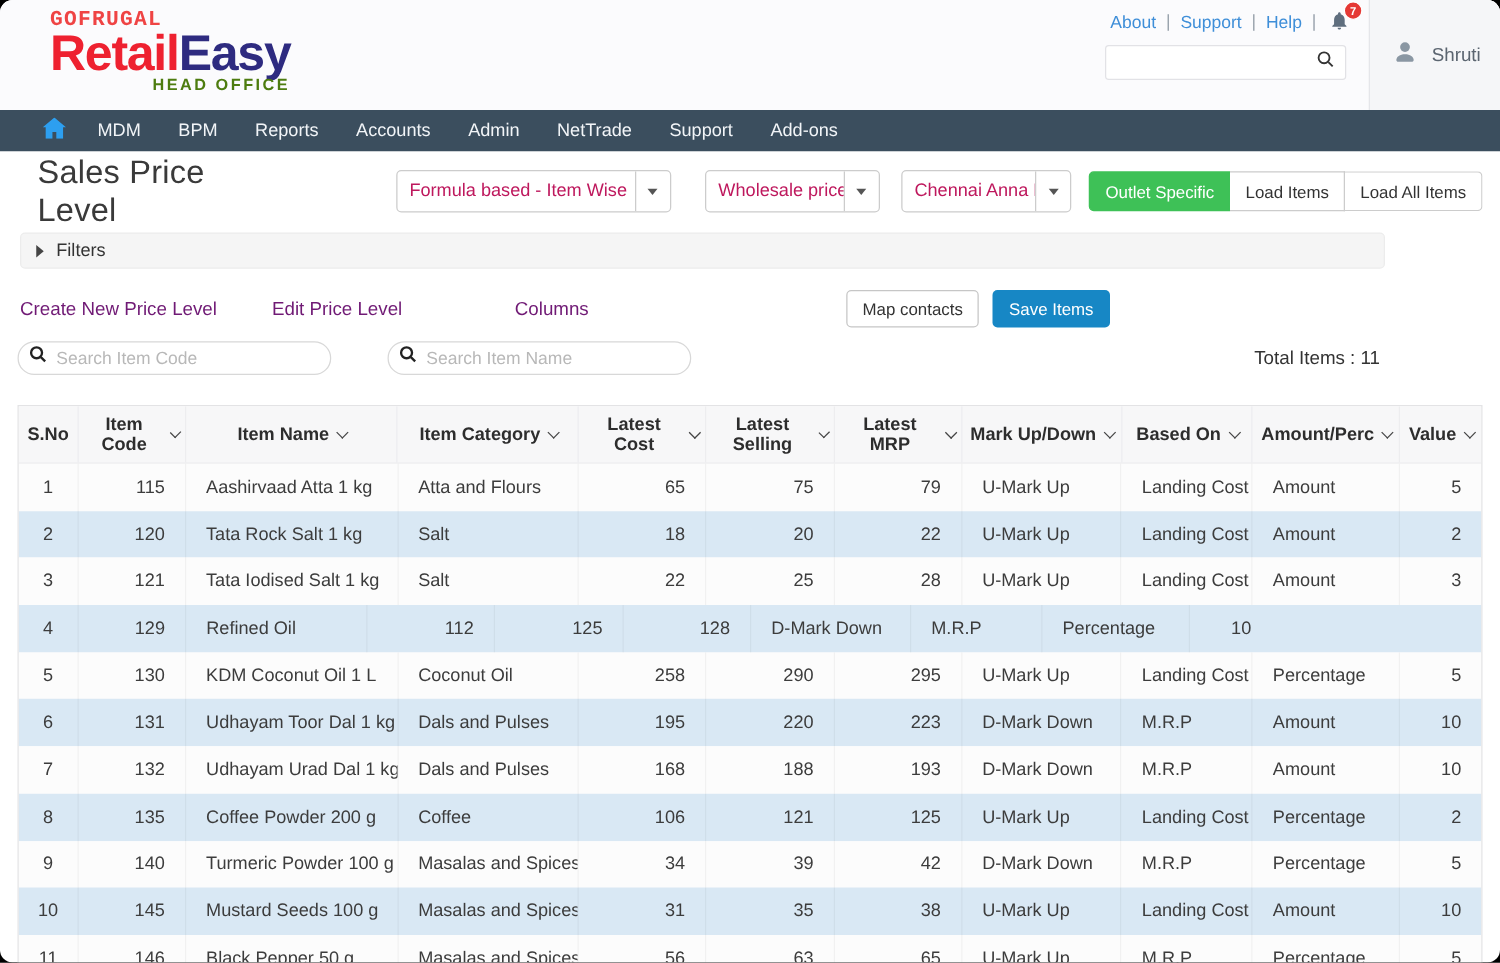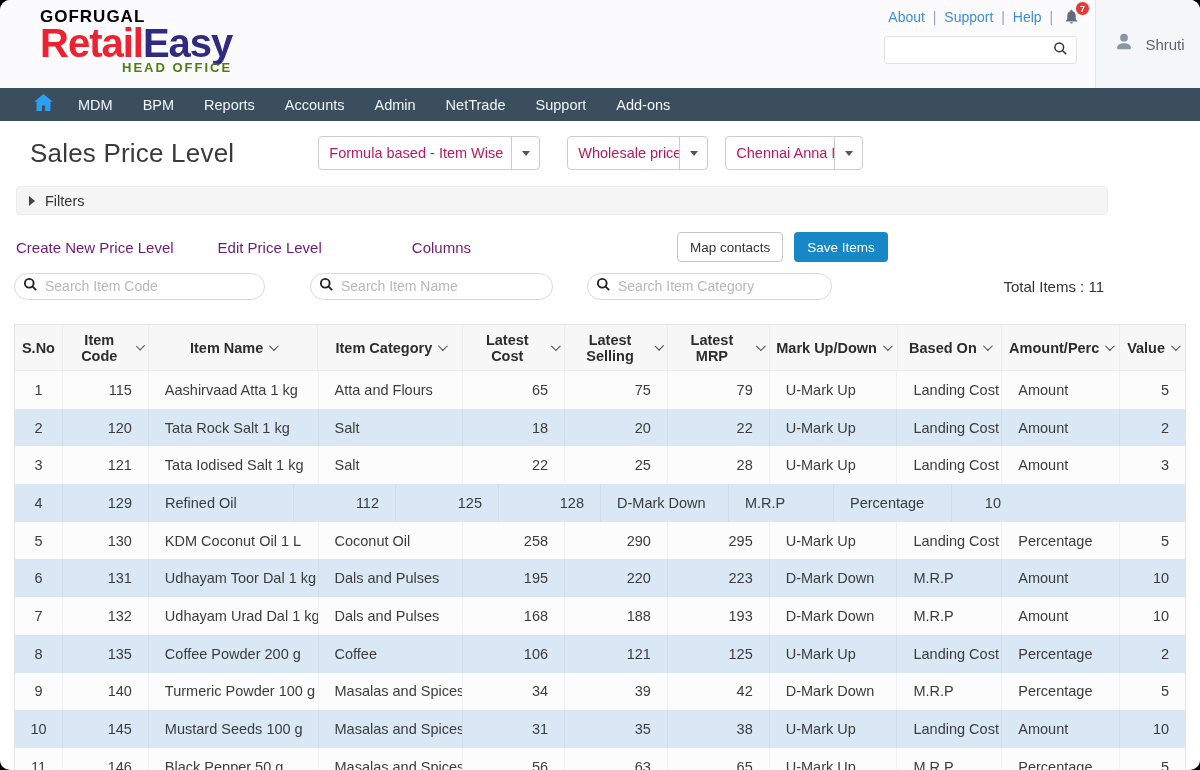--- a/index.html
+++ b/index.html
@@ -2,21 +2,21 @@
 <html><head>
 <meta charset="utf-8">
 <style>
   * { margin:0; padding:0; box-sizing:border-box; }
   html,body { width:1200px; height:770px; background:#000; font-family:"Liberation Sans", sans-serif; }
   .window { width:1200px; height:770px; border-radius:10px; overflow:hidden; background:#fff; position:relative; }
 
   
   .topbar { height:88px; background:#fbfbfd; display:flex; position:relative; }
   .brand { padding:8px 0 0 40px; line-height:1; white-space:nowrap; }
-  .brand-top { font-size:17px; font-weight:700; color:#000000; letter-spacing:1px; }
+  .brand-top { font-size:17px; font-weight:700; color:#ef4444; letter-spacing:1px;font-family:Liberation Mono, monospace; }
   .brand-main { font-size:40px; font-weight:800; letter-spacing:-1px; margin-top:-2px; }
   .brand-retail { color:#ee2130; }
   .brand-easy { color:#2e2b80; }
   .brand-sub { font-size:13px; font-weight:800; color:#4d7c0f; letter-spacing:2px; margin-left:82px; margin-top:-2px; }
   .top-right { position:absolute; right:120px; top:8px; text-align:right; }
   .top-links { font-size:14px; color:#9aa3ad; }
   .top-links a { color:#3e8ed8; text-decoration:none; margin:0 4px; cursor:pointer; }
   .bell-wrap { display:inline-block; position:relative; margin-left:6px; vertical-align:middle; }
   .badge { position:absolute; top:-7px; right:-10px; background:#e53935; color:#fff; font-size:9px; font-weight:700; width:15px; height:15px; border-radius:50%; display:flex; align-items:center; justify-content:center; border:1px solid #fff; }
   .top-search { margin-top:8px; width:193px; height:28px; background:#fff; border:1px solid #e2e2e6; border-radius:3px; display:flex; align-items:center; padding:0 8px; }
@@ -170,20 +170,25 @@
           </span>
       </div>
 
       <div class="select sel3">
         <span class="sel-text">Chennai Anna Nag</span>
         <span class="sel-arrow">
             <span class="tri-down"></span>
           </span>
       </div>
 
+      <div class="btn-group">
+        <div class="btn btn-green">Outlet Specific</div>
+        <div class="btn btn-mid">Load Items</div>
+        <div class="btn btn-last">Load All Items</div>
+      </div>
     </div>
 
     <div class="filters-bar">
       <span class="caret-right"></span>
       <span class="filters-label">Filters</span>
     </div>
 
     <div class="links-row">
       <a class="action-link link-create">Create New Price Level</a>
       <a class="action-link link-edit">Edit Price Level</a>
@@ -203,29 +208,20 @@
         <input type="text" placeholder="Search Item Code" style="">
       </div>
       <div class="pill pill2">
         <span class="mag">
           <svg width="15" height="15" viewBox="0 0 24 24" fill="none" stroke="#222" stroke-width="3">
               <circle cx="10" cy="10" r="7"></circle>
               <line x1="15.5" y1="15.5" x2="21" y2="21"></line>
             </svg>
         </span>
         <input type="text" placeholder="Search Item Name" style="">
-      </div>
-      <div class="pill pill3">
-        <span class="mag">
-          <svg width="15" height="15" viewBox="0 0 24 24" fill="none" stroke="#222" stroke-width="3">
-              <circle cx="10" cy="10" r="7"></circle>
-              <line x1="15.5" y1="15.5" x2="21" y2="21"></line>
-            </svg>
-        </span>
-        <input type="text" placeholder="Search Item Category" style="">
       </div>
       <div class="total-items">
         <span>Total Items :</span>
         <span>11</span>
       </div>
     </div>
 
     <div class="table">
       <div class="thead">
           <div class="th align-center" style="width: 48px;">

